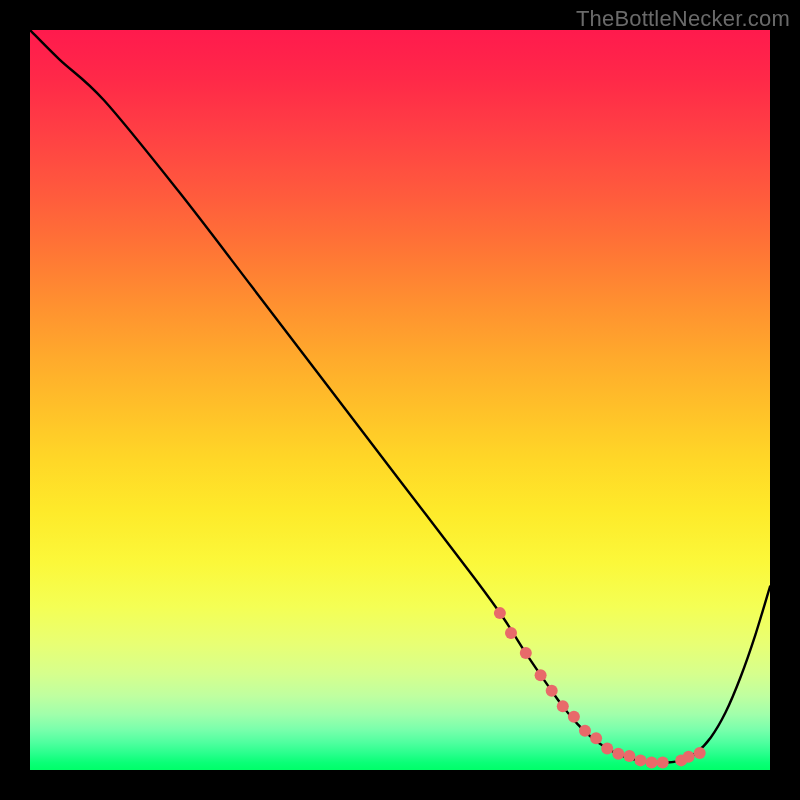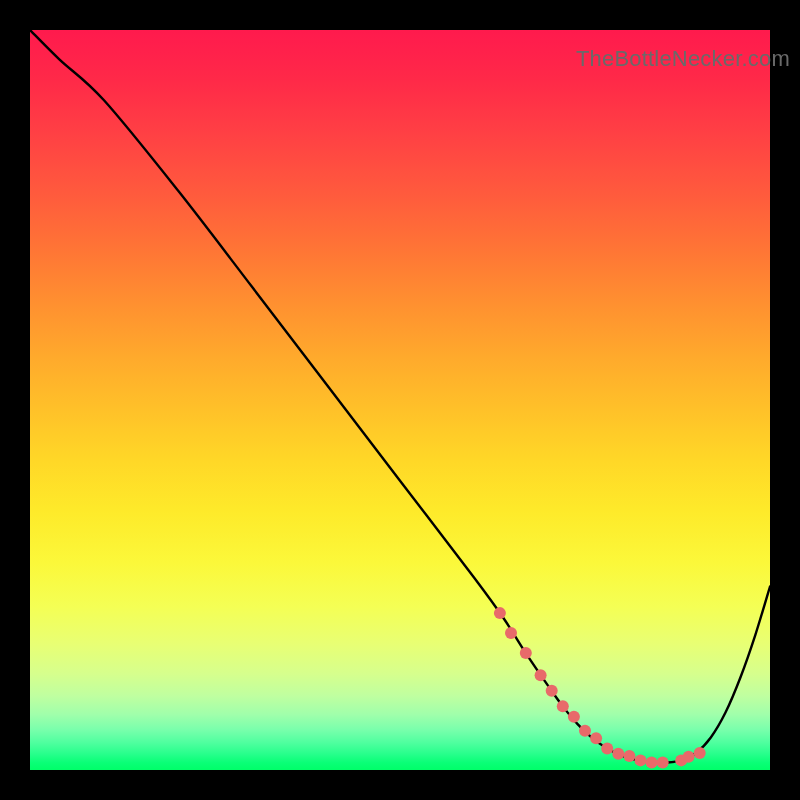--- a/index.html
+++ b/index.html
@@ -47,21 +47,20 @@
     );
   }
   .watermark {
     position: absolute;
     top: 6px;
     right: 10px;
     color: #6a6a6a;
     font-size: 22px;
     font-weight: 500;
     letter-spacing: 0.2px;
-    margin-top: 40px;
   }
   svg.curve {
     position: absolute;
     left: 0;
     top: 0;
     width: 740px;
     height: 740px;
     pointer-events: none;
   }
 </style>

